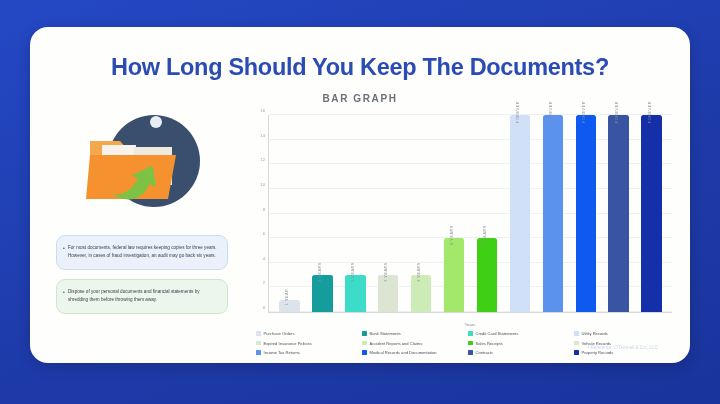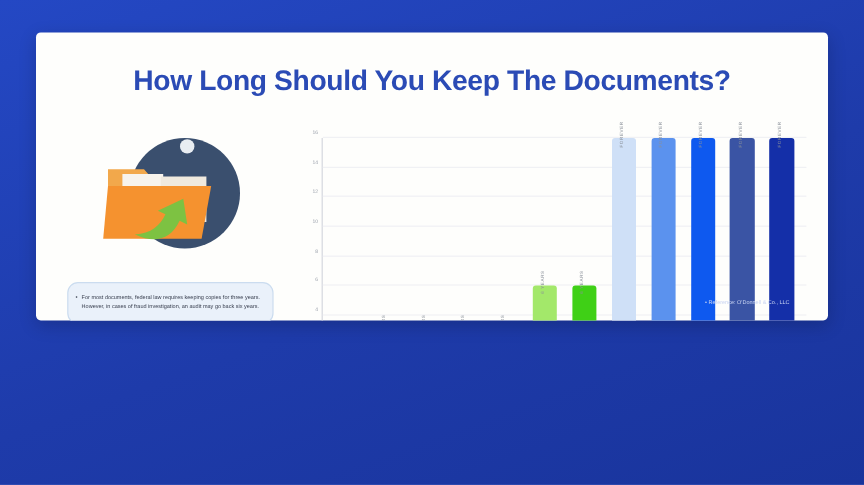--- a/index.html
+++ b/index.html
@@ -20,23 +20,23 @@
     position: absolute;
     inset: 0;
     background: linear-gradient(160deg, #2448C4 0%, #1E3BAA 55%, #19349C 100%);
   }
 
   #card {
     position: absolute;
     left: 30px;
     top: 27px;
     width: 660px;
-    height: 240px;
+    height: 336px;
     background: #FEFEFC;
-    border-radius: 4px;
+    border-radius: 18px;
     box-shadow: 0 4px 14px rgba(0,0,0,0.18);
     overflow: hidden;
   }
 
   
   #title {
     position: absolute;
     left: 0; right: 0;
     top: 27px;
     text-align: center;
@@ -223,20 +223,21 @@
     color: #C9D4F2;
   }
 </style>
 </head>
 <body>
 
 <div id="slide">
   <div id="card">
 
     <div id="title">How Long Should You Keep The Documents?</div>
+    <div id="subtitle">BAR GRAPH</div>
 
     <div id="left-col">
       <div id="illustration">
         <svg viewBox="0 0 150 118" width="150" height="118">
           <ellipse cx="82" cy="56" rx="46" ry="46" fill="#3A4F6E"></ellipse>
           <circle cx="84" cy="17" r="6" fill="#E8EDF2"></circle>
           <path d="M18 36 L48 36 L55 44 L96 44 L96 92 L18 92 Z" fill="#F2A84B"></path>
           <path d="M30 40 L64 40 L64 78 L30 78 Z" fill="#F7F3EC"></path>
           <path d="M62 42 L100 42 L100 80 L62 80 Z" fill="#EFE9DE"></path>
           <path d="M18 50 L104 50 L96 94 L14 94 Z" fill="#F5922F"></path>

